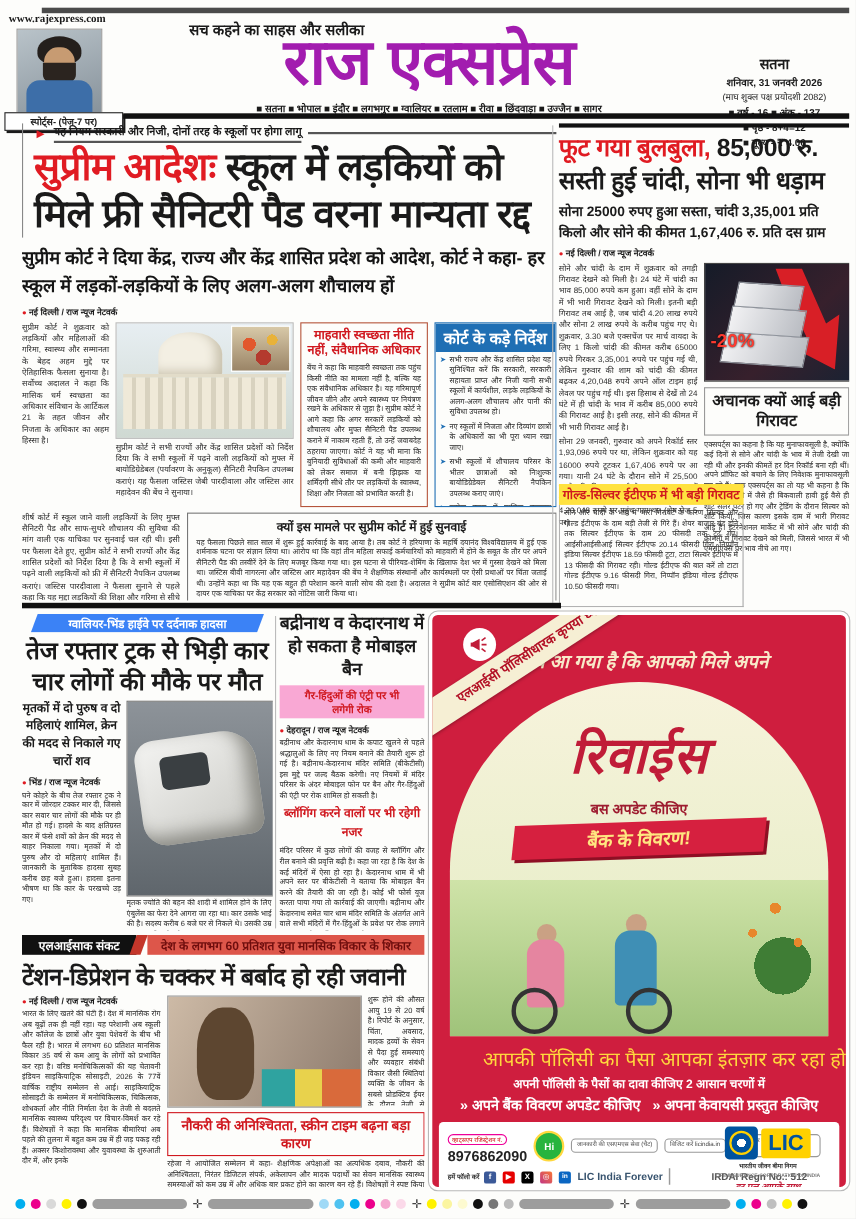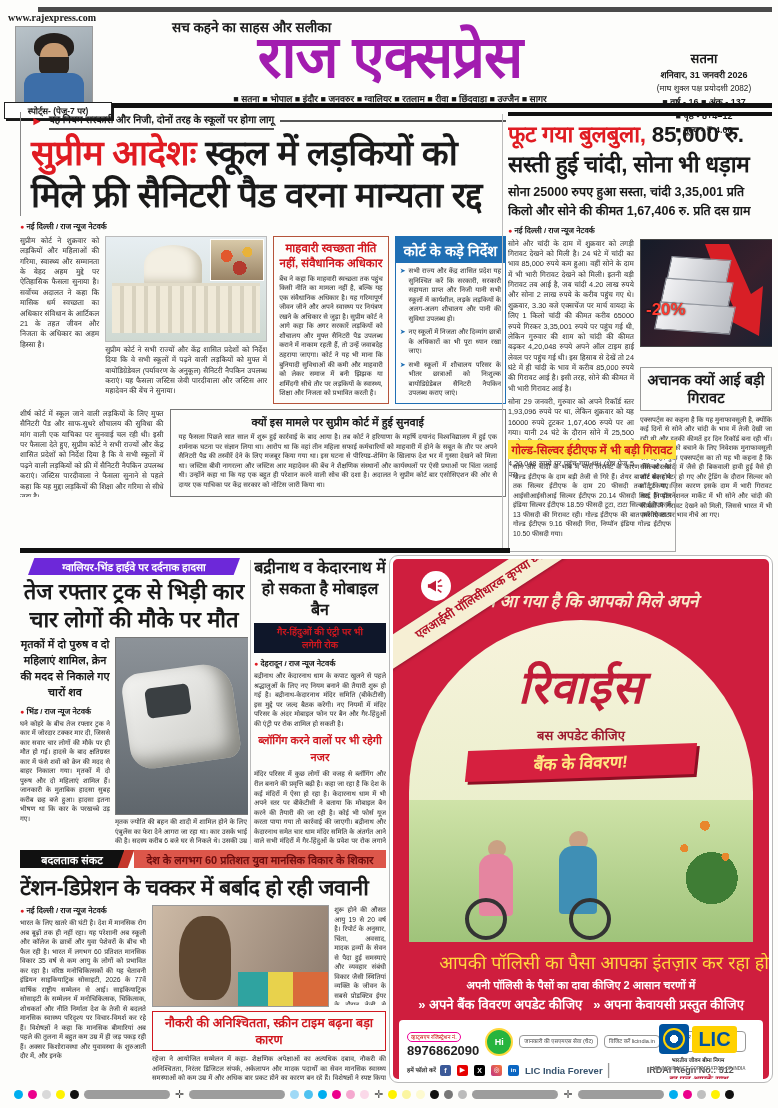--- a/index.html
+++ b/index.html
@@ -56,33 +56,33 @@
   .hearing-box{border:1.2px solid #777;padding:3px 8px;}
   .hearing-box h3{margin:1px 0 3px;font-size:11px;text-align:center;}
   .black-divider{background:#111;}
   
   .gold-hl{font-size:22.5px;font-weight:800;line-height:1.32;letter-spacing:-0.3px;}
   .gold-sub{font-size:12.5px;font-weight:600;line-height:1.45;margin-top:4px;}
   .silver-img{width:132px;height:106px;position:relative;background:linear-gradient(135deg,#151b28,#37202c 60%,#1b2232);overflow:hidden;border:1px solid #444;}
   .sv-bar{position:absolute;background:linear-gradient(100deg,#f2f2f4,#b9bcc2);border:1px solid #8f949c;transform:skew(-12deg,4deg);}
   .sv-arrow{position:absolute;right:2px;top:4px;width:70px;height:92px;}
   .sv-pct{position:absolute;left:5px;bottom:26px;color:#ff3b30;font-weight:800;font-size:17px;text-shadow:0 0 2px #000;}
-  .sudden-title{border:1.2px solid #999;margin-top:20px;padding:3px 2px;font-size:14.5px;font-weight:800;text-align:center;line-height:1.25;}
+  .sudden-title{border:1.2px solid #999;margin-top:5px;padding:3px 2px;font-size:14.5px;font-weight:800;text-align:center;line-height:1.25;}
   .etf-title{background:#ffe23f;color:#d0181f;font-weight:800;font-size:11.5px;text-align:center;padding:2px 1px;}
   .etf-body{border:1px solid #aaa;border-top:none;padding:3px 4px;}
   
-  .acc-kicker{background:#6d28d9;color:#fff;font-weight:bold;font-size:10.5px;display:flex;align-items:center;justify-content:center;
+  .acc-kicker{background:#3b82f6;color:#fff;font-weight:bold;font-size:10.5px;display:flex;align-items:center;justify-content:center;
               clip-path:polygon(3% 0,100% 0,97% 100%,0 100%);height:17px;}
   .acc-hl{font-size:22px;font-weight:800;line-height:1.25;text-align:center;margin-top:3px;}
   .acc-sub{font-size:11px;font-weight:bold;line-height:1.45;text-align:center;}
   .crash-photo{width:132px;height:176px;position:relative;background:linear-gradient(#8d9399,#5f666c);overflow:hidden;border:1px solid #777;}
   .cr-car{position:absolute;left:10px;top:30px;width:110px;height:96px;background:linear-gradient(150deg,#f4f4f2,#c9c9c4);border-radius:18px 30px 14px 22px;transform:rotate(-8deg);box-shadow:inset -10px -8px 16px #8a8a84;}
   .cr-win{position:absolute;left:30px;top:48px;width:44px;height:30px;background:#3a3f42;border-radius:6px;transform:rotate(-8deg);}
   .temple-hl{font-size:16px;font-weight:800;line-height:1.3;text-align:center;}
-  .temple-strip{background:#0f172a;color:#d0181f;font-weight:bold;font-size:9.5px;text-align:center;padding:2px 16px;margin-top:3px;}
+  .temple-strip{background:#f9a8d4;color:#d0181f;font-weight:bold;font-size:9.5px;text-align:center;padding:2px 16px;margin-top:3px;}
   .temple-sub2{color:#d0181f;font-weight:800;font-size:11px;text-align:center;line-height:1.5;margin:4px 0;}
   
   .yt-label{background:#111;color:#fff;font-weight:bold;font-size:11px;display:flex;align-items:center;justify-content:center;position:relative;}
   .yt-slash{position:absolute;right:-7px;top:0;width:10px;height:100%;background:#c4372b;transform:skew(-20deg);}
   .yt-strip{background:#dd564a;color:#6e0d0d;font-weight:800;font-size:11px;display:flex;align-items:center;justify-content:center;}
   .yt-hl{font-size:21.5px;font-weight:800;letter-spacing:-0.3px;margin-top:4px;}
   .dep-photo{width:176px;height:100px;background:linear-gradient(115deg,#cdbaa6,#8d7b6d);position:relative;overflow:hidden;border:1px solid #999;}
   .dp-hair{position:absolute;left:26px;top:10px;width:52px;height:84px;background:#5d4630;border-radius:45% 40% 30% 35%;}
   .dp-bed{position:absolute;right:0;bottom:0;width:90px;height:34px;background:linear-gradient(90deg,#2fa3a0 0 30px,#e8d24c 30px 55px,#d96a3b 55px);}
   .yt-box-title{border:1.2px solid #d0181f;color:#d0181f;font-weight:800;font-size:12.5px;text-align:center;padding:2px 0;}
@@ -153,34 +153,35 @@
 
   <div class="abs right-info center" style="left:634px;top:16px;width:140px;">
     <div class="ed">सतना</div>
     <div>शनिवार, 31 जनवरी 2026</div>
     <div class="pan">(माघ शुक्ल पक्ष प्रयोदशी 2082)</div>
     <div>■ वर्ष - 16  ■ अंक - 137</div>
     <div>■ पृष्ठ - 8+4=12</div>
     <div>■ मूल्य - ₹ 4.00</div>
   </div>
 
-  <div class="abs cities center" style="left:150px;top:92px;width:480px;">■ सतना ■ भोपाल ■ इंदौर ■ जनवरुर ■ ग्वालियर ■ रतलाम ■ रीवा ■ छिंदवाड़ा ■ उज्जैन ■ सागर</div>
+  <div class="abs cities center" style="left:150px;top:92px;width:480px;">■ सतना ■ भोपाल ■ इंदौर ■ लगभगुर ■ ग्वालियर ■ रतलाम ■ रीवा ■ छिंदवाड़ा ■ उज्जैन ■ सागर</div>
   <div class="abs mast-rule" style="left:112px;top:103px;width:660px;height:5px;"></div>
 
   <div class="abs" style="left:20px;top:112px;width:486px;height:434px;overflow:hidden;">
     <div class="lead-frame">
       <div class="kicker-row">
         <span class="red" style="font-size:12px;">►</span>
         <span class="kicker-txt">यह नियम सरकारी और निजी, दोनों तरह के स्कूलों पर होगा लागू</span>
         <span class="kicker-line"></span>
       </div>
       <div class="lead-hl">
         <span class="red">सुप्रीम आदेशः</span><span> स्कूल में लड़कियों को मिले फ्री सैनिटरी पैड वरना मान्यता रद्द</span>
       </div>
     </div>
+    <div class="lead-sub">सुप्रीम कोर्ट ने दिया केंद्र, राज्य और केंद्र शासित प्रदेश को आदेश, कोर्ट ने कहा- हर स्कूल में लड़कों-लड़कियों के लिए अलग-अलग शौचालय हों</div>
     <div class="byline"><span class="dot">●</span> <span>नई दिल्ली / राज न्यूज नेटवर्क</span></div>
 
     <div class="lead-row" style="height:168px;">
       <div class="tiny" style="width:84px;">सुप्रीम कोर्ट ने शुक्रवार को लड़कियों और महिलाओं की गरिमा, स्वास्थ्य और सम्मानता के बेहद अहम मुद्दे पर ऐतिहासिक फैसला सुनाया है। सर्वोच्च अदालत ने कहा कि मासिक धर्म स्वच्छता का अधिकार संविधान के आर्टिकल 21 के तहत जीवन और निजता के अधिकार का अहम हिस्सा है।</div>
       <div style="width:162px;display:flex;flex-direction:column;gap:3px;">
         <div class="sc-photo">
           <div class="sc-dome"></div>
           <div class="sc-base"></div>
           <div class="sc-inset"></div>
         </div>
@@ -290,21 +291,21 @@
     <div class="temple-strip">गैर-हिंदुओं की एंट्री पर भी लगेगी रोक</div>
     <div class="byline"><span class="dot">●</span> <span>देहरादून / राज न्यूज नेटवर्क</span></div>
     <div class="tiny2" style="margin-top:3px;">बद्रीनाथ और केदारनाथ धाम के कपाट खुलने से पहले श्रद्धालुओं के लिए नए नियम बनाने की तैयारी शुरू हो गई है। बद्रीनाथ-केदारनाथ मंदिर समिति (बीकेटीसी) इस मुद्दे पर जल्द बैठक करेगी। नए नियमों में मंदिर परिसर के अंदर मोबाइल फोन पर बैन और गैर-हिंदुओं की एंट्री पर रोक शामिल हो सकती है।</div>
     <div class="temple-sub2">ब्लॉगिंग करने वालों पर भी रहेगी नजर</div>
     <div class="tiny2">मंदिर परिसर में कुछ लोगों की वजह से ब्लॉगिंग और रील बनाने की प्रवृत्ति बढ़ी है। कहा जा रहा है कि देश के कई मंदिरों में ऐसा हो रहा है। केदारनाथ धाम में भी अपने स्तर पर बीकेटीसी ने बताया कि मोबाइल बैन करने की तैयारी की जा रही है। कोई भी फोर्स यूज करता पाया गया तो कार्रवाई की जाएगी। बद्रीनाथ और केदारनाथ समेत चार धाम मंदिर समिति के अंतर्गत आने वाले सभी मंदिरों में गैर-हिंदुओं के प्रवेश पर रोक लगाने का प्रस्ताव तैयार किया जा रहा है।</div>
   </div>
 
   <div class="abs" style="left:20px;top:850px;width:366px;height:230px;overflow:hidden;">
     <div style="display:flex;height:18px;gap:10px;">
       <div class="yt-label" style="width:104px;">
-        <span>बदलताक संकट</span>
+        <span>एलआईसाक संकट</span>
         <span class="yt-slash"></span>
       </div>
       <div class="yt-strip" style="flex:1;">देश के लगभग 60 प्रतिशत युवा मानसिक विकार के शिकार</div>
     </div>
     <div class="yt-hl">टेंशन-डिप्रेशन के चक्कर में बर्बाद हो रही जवानी</div>
     <div style="display:flex;gap:6px;margin-top:4px;">
       <div style="width:126px;">
         <div class="byline" style="margin-top:0;"><span class="dot">●</span> <span>नई दिल्ली / राज न्यूज नेटवर्क</span></div>
         <div class="tiny2" style="margin-top:3px;height:166px;overflow:hidden;">भारत के लिए खतरे की घंटी है। देश में मानसिक रोग अब बूढ़ों तक ही नहीं रहा। यह परेशानी अब स्कूली और कॉलेज के छात्रों और युवा पेशेवरों के बीच भी फैल रही है। भारत में लगभग 60 प्रतिशत मानसिक विकार 35 वर्ष से कम आयु के लोगों को प्रभावित कर रहा है। वरिष्ठ मनोचिकित्सकों की यह चेतावनी इंडियन साइकियाट्रिक सोसाइटी, 2026 के 77वें वार्षिक राष्ट्रीय सम्मेलन से आई। साइकियाट्रिक सोसाइटी के सम्मेलन में मनोचिकित्सक, चिकित्सक, शोधकर्ता और नीति निर्माता देश के तेजी से बदलते मानसिक स्वास्थ्य परिदृश्य पर विचार-विमर्श कर रहे हैं। विशेषज्ञों ने कहा कि मानसिक बीमारियां अब पहले की तुलना में बहुत कम उम्र में ही जड़ पकड़ रही हैं। अक्सर किशोरावस्था और युवावस्था के शुरुआती दौर में, और इनके</div>
       </div>

